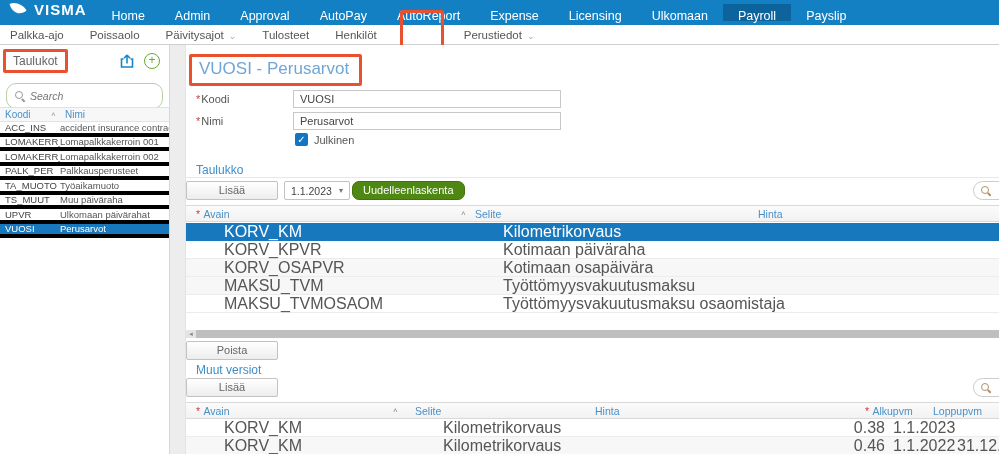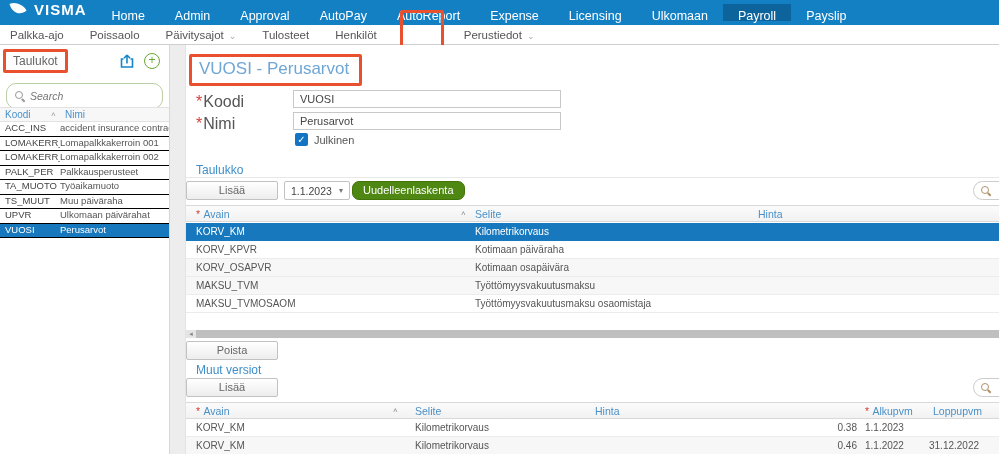--- a/index.html
+++ b/index.html
@@ -43,37 +43,37 @@
   .mag.warm::before { border-color:#b0926a; }
   .mag::after { content:""; position:absolute; left:6.5px; top:6.5px; width:3.5px; height:1.5px;
                 background:#999; transform:rotate(45deg); transform-origin:left center; }
   .mag.warm::after { background:#b0926a; }
   #sb-header { position:absolute; left:0; top:62px; width:169px; height:15px; background:#f7f7f7;
                border-top:1px solid #e2e2e2; border-bottom:1px solid #e2e2e2; font-size:10px; color:#4a90c8; }
   #sb-header .h1 { position:absolute; left:5px; top:1px; }
   #sb-header .h2 { position:absolute; left:65px; top:1px; }
   #sb-header .sortc { position:absolute; left:51px; top:2px; color:#999; font-size:8px; }
   #sb-rows { position:absolute; left:0; top:77px; width:169px; }
-  .sb-row { display:flex; height:14.5px; border-bottom:1px solid #000000;
+  .sb-row { display:flex; height:14.5px; align-items:center; border-bottom:4px solid #000000;
             font-size:9.5px; color:#555; cursor:pointer; overflow:hidden; }
   .sb-row .c1 { width:60px; padding-left:5px; flex:0 0 60px; white-space:nowrap; overflow:hidden; color:#444; }
   .sb-row .c2 { flex:1; white-space:nowrap; overflow:hidden; }
   .sb-row.selected { background:#1878be; }
   .sb-row.selected .c1, .sb-row.selected .c2 { color:#fff; }
 
   #gutter { position:absolute; left:170px; top:45px; width:16px; height:409px; background:#ededed;
             border-right:1px solid #e3e3e3; }
 
   
   #main { position:absolute; left:186px; top:45px; width:813px; height:409px; background:#fff; overflow:hidden; }
   #main-title-box { position:absolute; left:3px; top:9px; border:3px solid #e8502e; border-radius:2px;
                     padding:2px 10px 4px 7px; }
   #main-title { font-size:17px; color:#6fa6d6; }
 
-  .form-label { position:absolute; left:10px; font-size:16px; color:#555; }
+  .form-label { position:absolute; left:10px; font-size:11px; color:#555; }
   .req { color:#d43f3a; margin-right:1px; }
   .form-input { position:absolute; left:107px; width:268px; height:18px; border:1px solid #c8c8c8;
                 font-size:11px; color:#444; padding:0 6px; font-family:"Liberation Sans", sans-serif; background:#fff; }
   #chk-row { position:absolute; left:109px; top:88px; display:flex; align-items:center; }
   #chk-box { width:13px; height:13px; background:#1474c4; border-radius:2px; color:#fff; font-size:10px;
              line-height:13px; text-align:center; cursor:pointer; }
   #chk-label { font-size:11px; color:#555; margin-left:6px; }
 
   .section-heading { position:absolute; left:10px; font-size:12px; color:#3d8ec9; }
   .hline { position:absolute; left:0; width:813px; border-top:1px solid #e8e8e8; }
@@ -87,22 +87,22 @@
   .dropdown .dd-caret { margin-left:7px; color:#777; font-size:8px; }
   .search-pill { position:absolute; width:40px; height:19px; border:1px solid #ccc; border-radius:10px;
                  background:#fff; display:flex; align-items:center; padding-left:7px; cursor:pointer; }
 
   .grid-header { position:absolute; left:0; width:813px; height:17px; background:linear-gradient(#fbfbfb,#f2f2f2);
                  border-top:1px solid #d9d9d9; border-bottom:1px solid #d9d9d9; font-size:10.5px; color:#4a90c8; }
   .grid-header span { position:absolute; top:2px; white-space:nowrap; }
   .grid-header .sortc { color:#888; font-size:8px; }
 
   .grid-rows { position:absolute; left:0; width:813px; }
-  .g-row { display:flex; height:18px; align-items:center; font-size:10px; color:#555;
-           border-bottom:1px solid #ececec; cursor:pointer; background:#fff; }
+  .g-row { display:flex; height:18px; align-items:center; font-size:16px; color:#555;
+           border-bottom:1px solid #ececec; cursor:pointer; background:#fff;padding-left:28px; }
   .g-row.alt { background:#f7f7f7; }
   .g-row.selected { background:#1878be; color:#fff; border-bottom-color:#1878be; }
   .g-row span { white-space:nowrap; overflow:hidden; }
   .t1-c1 { width:289px; padding-left:10px; flex:0 0 289px; }
   .t1-c2 { width:283px; flex:0 0 283px; }
   .t1-c3 { flex:1; }
   .t2-c1 { width:229px; padding-left:10px; flex:0 0 229px; }
   .t2-c2 { width:180px; flex:0 0 180px; }
   .t2-c3 { width:266px; flex:0 0 266px; text-align:right; padding-right:4px; }
   .t2-c4 { width:68px; flex:0 0 68px; padding-left:4px; }

